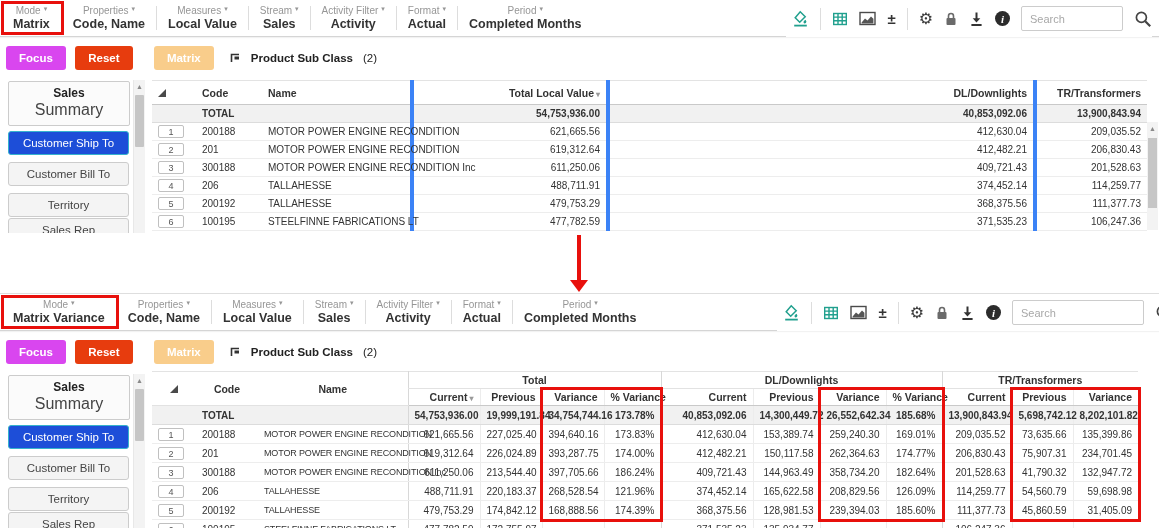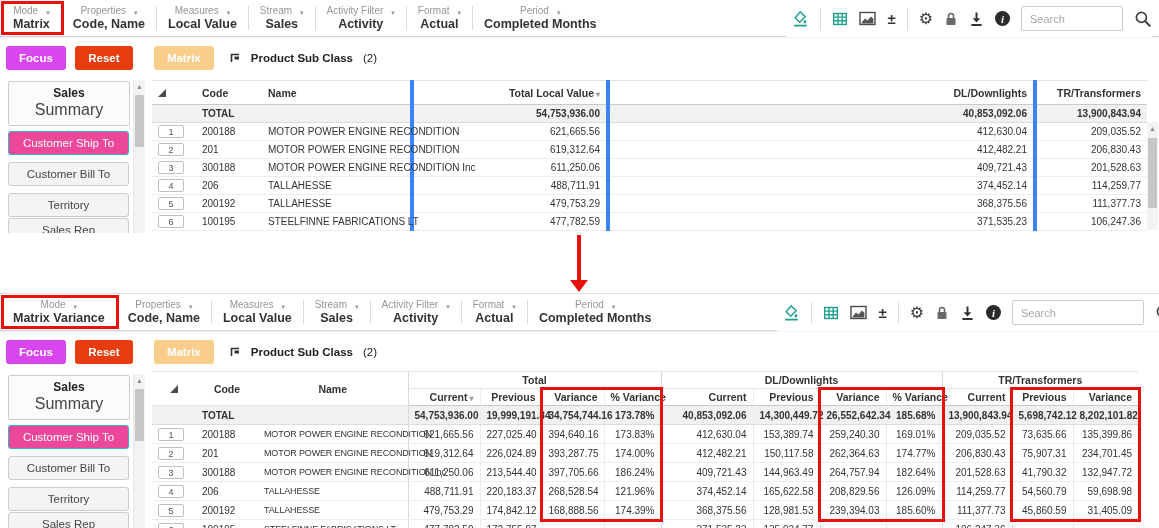--- a/index.html
+++ b/index.html
@@ -8,21 +8,21 @@
   .shot{position:absolute;left:0;width:1159px;overflow:hidden;background:#fff}
   #shot-top{top:0;height:233px}
   #shot-bottom{top:293px;height:235px;border-top:1px solid #dedede}
 
   
   .toolbar{position:absolute;top:0;left:0;right:0;height:37px;background:#fff;
     border-bottom:1px solid #d5d5d5;display:flex;align-items:stretch;padding-left:2px;
     box-shadow:0 1px 1px rgba(0,0,0,.05)}
   .tb-item{display:flex;flex-direction:column;align-items:center;justify-content:center;
     padding:2px 11px 3px;position:relative;cursor:pointer}
-  .tb-menu{font-size:10px;color:#969696;display:flex;align-items:flex-end;gap:8px;line-height:1.1}
+  .tb-menu{font-size:10px;color:#969696;display:flex;align-items:flex-start;gap:3px;line-height:1.1}
   .tb-caret{font-size:7px;color:#969696;line-height:1}
   .tb-value{font-size:12.5px;font-weight:bold;color:#333;margin-top:1px;white-space:nowrap}
   .tb-sep{width:1px;background:#ddd;margin:6px 0}
   .tb-rest{display:flex;align-items:stretch}
   .mode-box{position:absolute;left:-1px;right:-3px;top:1px;bottom:1px;
     border:3px solid #e8100c;pointer-events:none;z-index:8}
 
   .icons{position:absolute;top:0;height:37px;display:flex;align-items:center;gap:11px;right:7px;background:#fff;padding-left:6px}
   #shot-bottom .icons{right:-14px}
   .icon{display:inline-flex;align-items:center;justify-content:center;cursor:pointer}
@@ -49,21 +49,21 @@
   .crumb-count{font-weight:normal}
 
   
   .sidebar{position:absolute;left:8px;top:81px;width:122px}
   .sum-box{border:1px solid #ccc;background:#fbfbfb;text-align:center;padding:4px 0 6px;border-radius:2px;cursor:pointer}
   .sum-t{font-size:12px;font-weight:bold;color:#222}
   .sum-s{font-size:16px;color:#444;margin-top:1px}
   .side-btn{position:absolute;left:0;width:121px;height:24px;line-height:23px;text-align:center;
     border:1px solid #ccc;border-radius:3px;background:#f4f4f4;font-size:11.5px;color:#444;cursor:pointer;white-space:nowrap}
   .sb0{top:50px}.sb1{top:81px}.sb2{top:112px}.sb3{top:137px}
-  .side-btn.active{background:#ec4899;border-color:#36b2cd;color:#fff}
+  .side-btn.active{background:#1d4ed8;border-color:#36b2cd;color:#fff}
   .side-scroll{position:absolute;left:133px;top:80px;bottom:0;width:12px;background:#f3f3f3;border-left:1px solid #e8e8e8}
   .ss-arrow{font-size:7px;color:#8a8a8a;text-align:center;padding-top:3px;line-height:1;cursor:pointer}
   .ss-thumb{position:absolute;top:15px;left:1px;width:9px;height:52px;background:#c6c6c6;border-radius:1px;cursor:pointer}
 
   
   table.dg{position:absolute;border-collapse:collapse;table-layout:fixed;background:#fff}
   #shot-top table.dg{left:152px;top:80px;width:995px;border-top:1px solid #e3e3e3}
   #shot-bottom table.dg{left:152px;top:77px;width:986px;border-top:1px solid #e3e3e3}
   .dg th,.dg td{padding:0 6px;white-space:nowrap;overflow:visible;font-weight:normal}
   .dg thead th{font-size:10.5px;font-weight:bold;color:#333}
@@ -595,21 +595,21 @@
         <tr>
           <td class="numcell"><span class="numbox">3</span></td>
           <td class="code">300188</td>
           <td class="name">MOTOR POWER ENGINE RECONDITION Inc</td>
           <td class="val gstart">611,250.06</td>
           <td class="val">213,544.40</td>
           <td class="val">397,705.66</td>
           <td class="val">186.24%</td>
           <td class="val gstart">409,721.43</td>
           <td class="val">144,963.49</td>
-          <td class="val">264,757.94</td>
+          <td class="val">358,734.20</td>
           <td class="val">182.64%</td>
           <td class="val gstart">201,528.63</td>
           <td class="val">41,790.32</td>
           <td class="val">132,947.72</td>
         </tr>
 
         <tr>
           <td class="numcell"><span class="numbox">4</span></td>
           <td class="code">206</td>
           <td class="name">TALLAHESSE</td>

